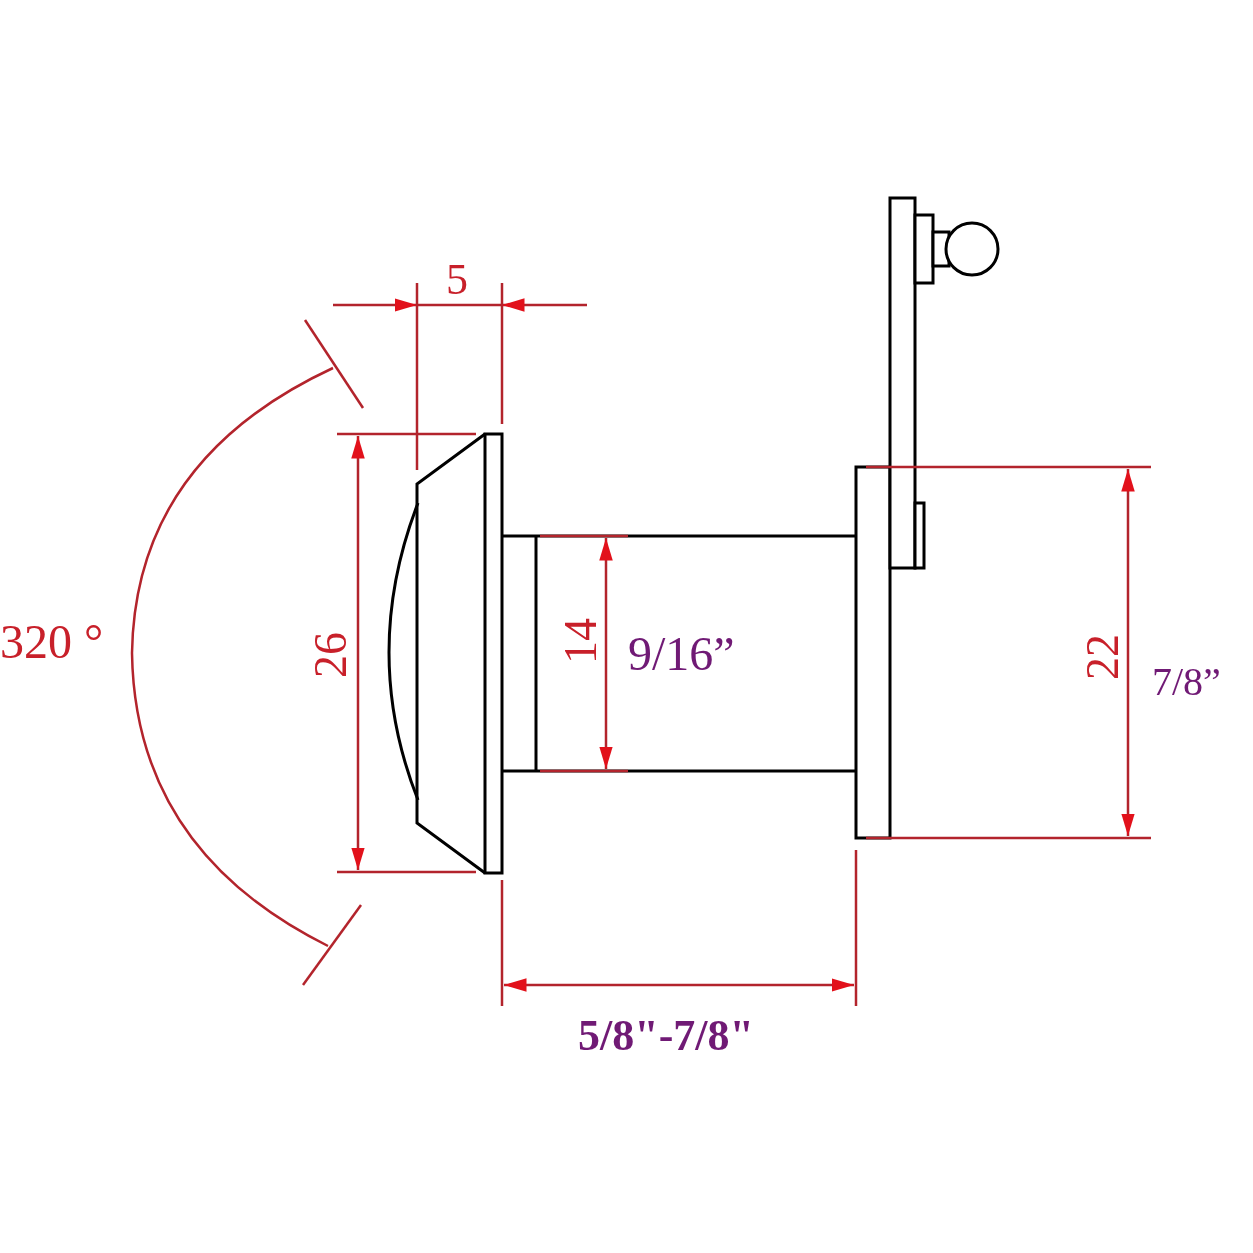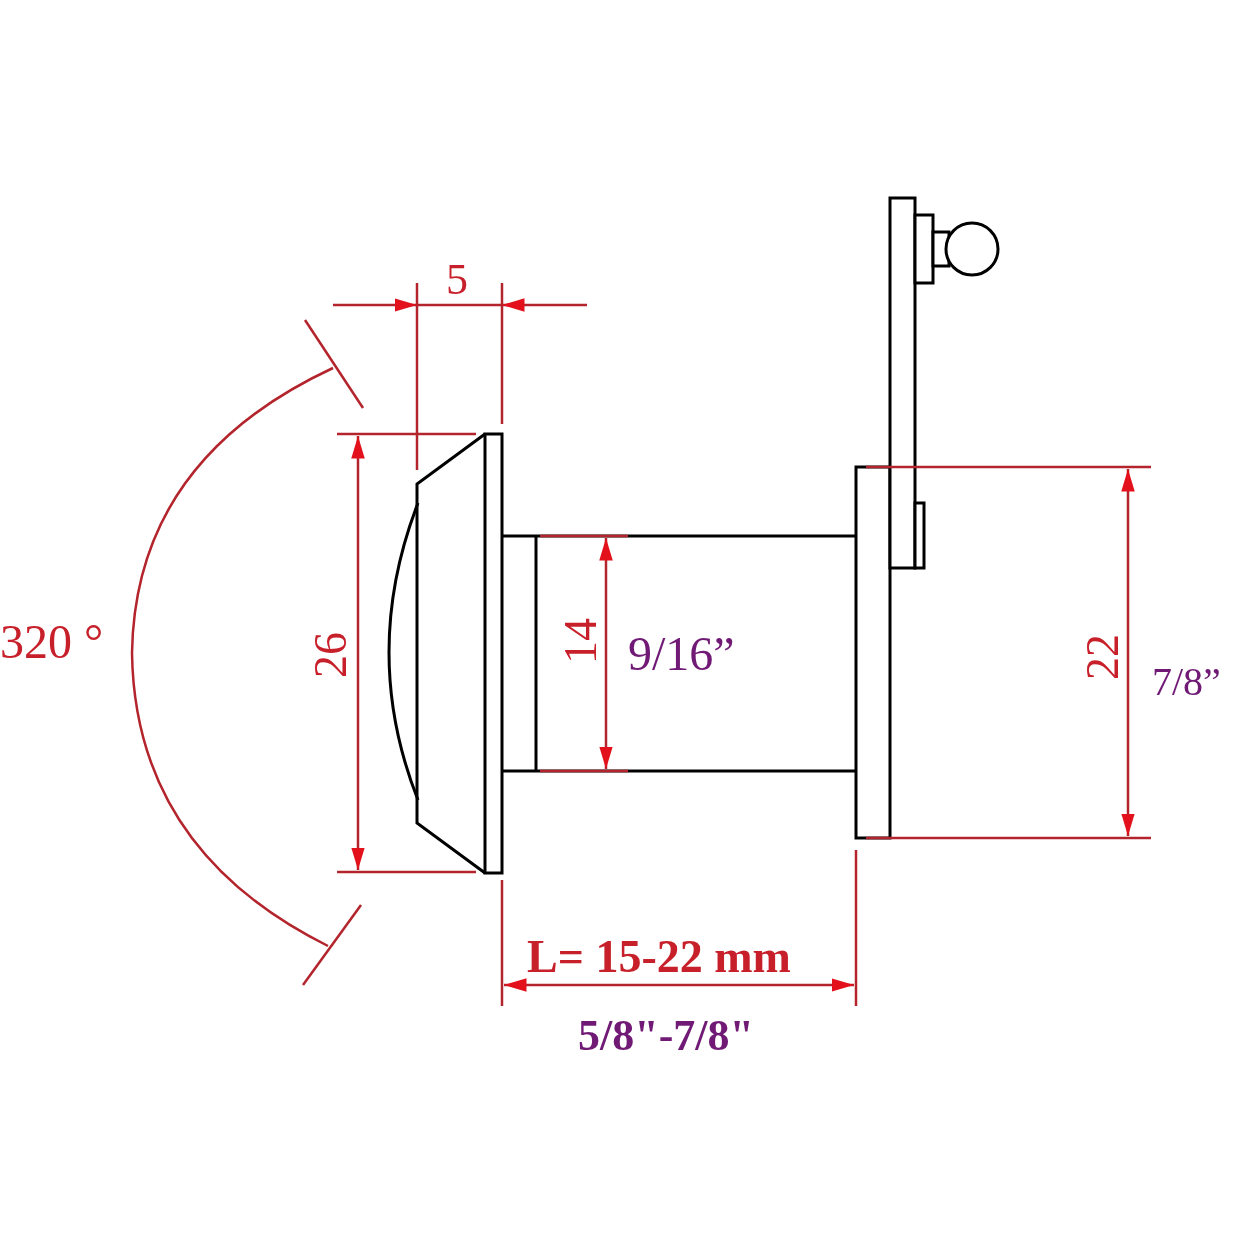--- a/index.html
+++ b/index.html
@@ -97,16 +97,15 @@
   <div class="lbl red rot" style="left:306px; top:632px; font-size:46px; width:50px; text-align:center;">26</div>
 
   <div class="lbl red rot" style="left:556px; top:618px; font-size:46px; width:50px; text-align:center;">14</div>
 
   <div class="lbl blk" style="left:628px; top:630px; font-size:48px;">9/16”</div>
 
   <div class="lbl red rot" style="left:1078px; top:634px; font-size:46px; width:50px; text-align:center;">22</div>
 
   <div class="lbl blk" style="left:1152px; top:662px; font-size:40px;">7/8”</div>
 
-  <div class="lbl red" style="left:527px; top:934px; font-size:46px; font-weight:bold;">L= 15-22 mm</div>
 
   <div class="lbl blk" style="left:578px; top:1014px; font-size:44px; font-weight:bold;">5/8"-7/8"</div>
 </div>
 
 </body></html>

